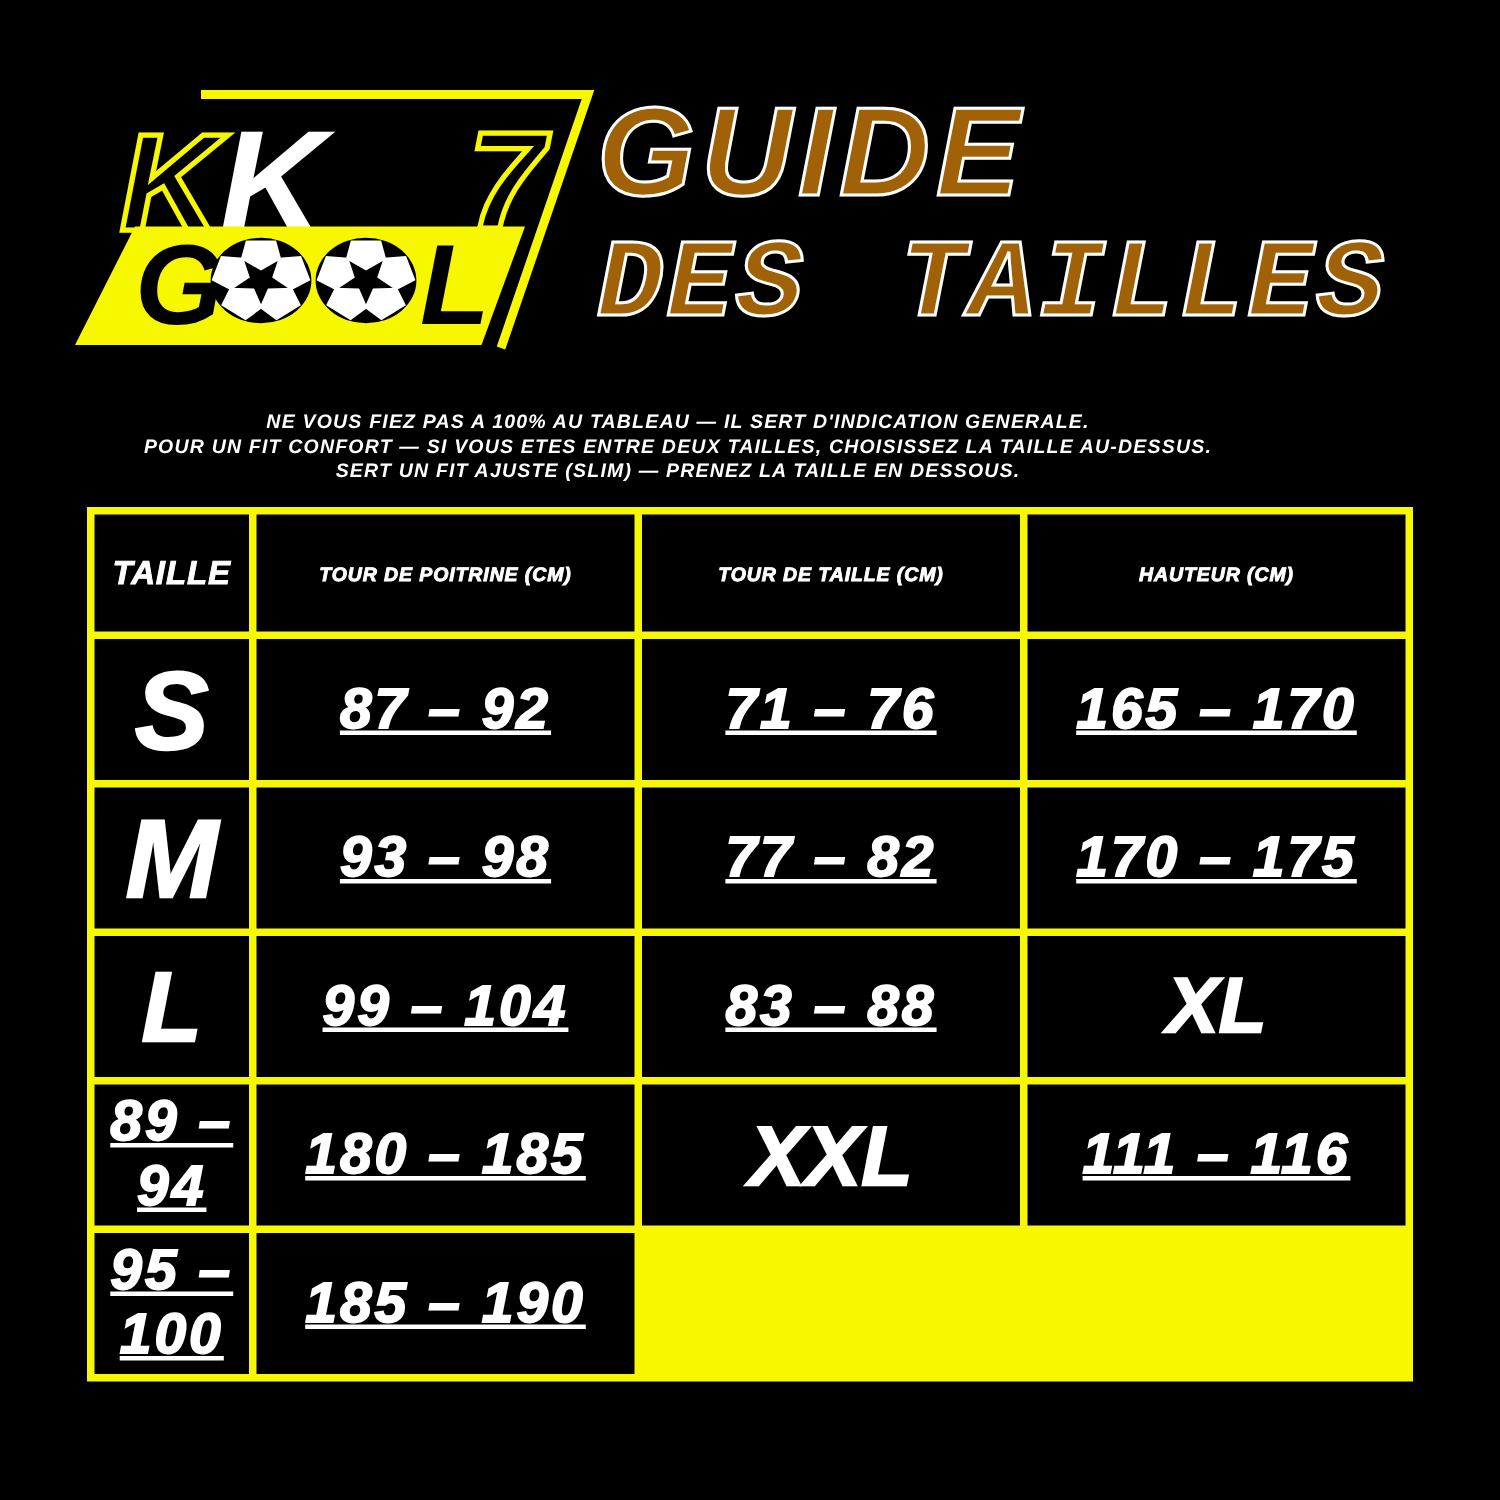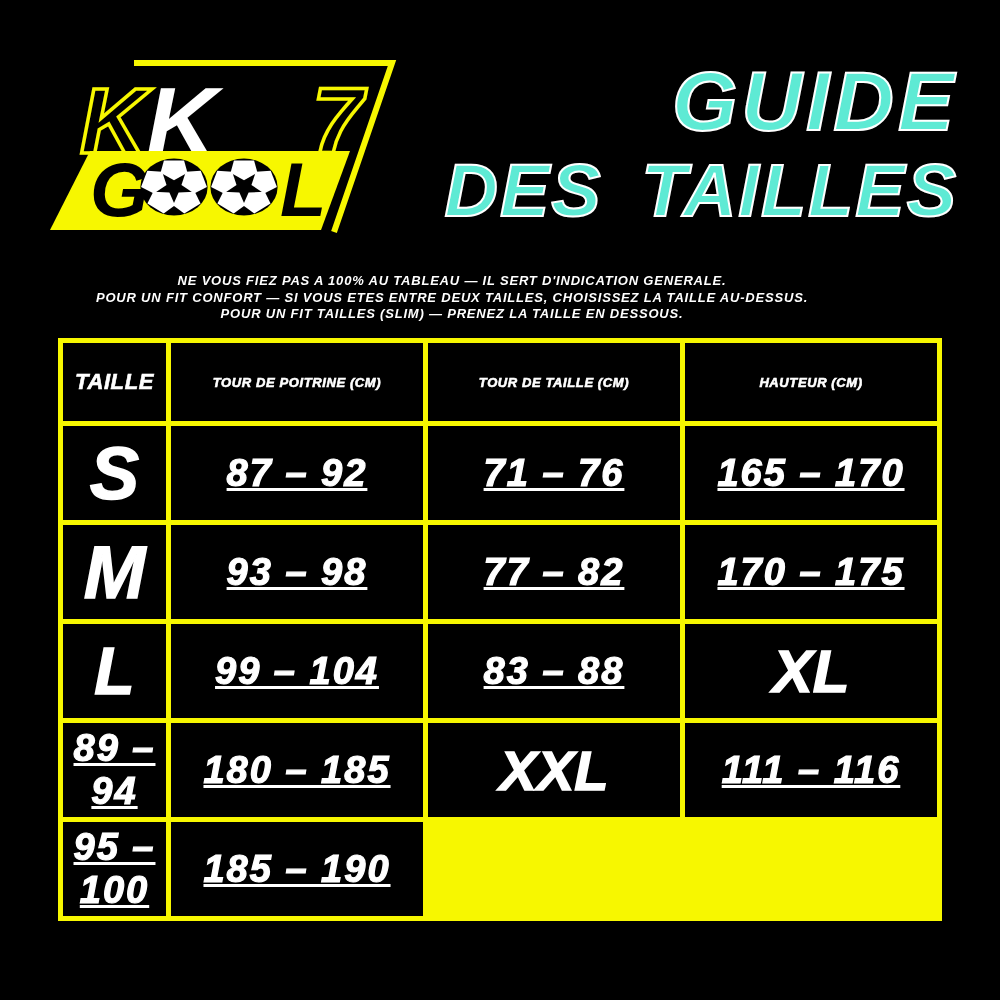--- a/index.html
+++ b/index.html
@@ -19,30 +19,31 @@
   .logo { position: absolute; left: 46px; top: 56px; width: 352px; height: 184px; }
   .logo text { font-family: "Liberation Sans", sans-serif; font-weight: bold; font-style: italic; }
   .logo .lk  { font-size: 92px; }
   .logo .lkw { font-size: 99px; }
   .logo .l7  { font-size: 92px; }
   .logo .lg  { font-size: 76px; }
 
   
   .title {
     position: absolute; left: 398px; top: 52px; width: 560px;
-    text-align: right; color: #5eead4;
+    text-align: left; color: #a16207;
   }
   .title .l1 {
     font-size: 84px; line-height: 98px; letter-spacing: 4px;
     -webkit-text-stroke: 2px #ffffff;
   }
   .title .l2 {
     font-size: 74px; line-height: 82px; letter-spacing: 2px; word-spacing: 16px;
     -webkit-text-stroke: 2px #ffffff;
     white-space: nowrap;
+    font-family: Liberation Mono, monospace;
   }
 
   
   .disclaimer {
     position: absolute; left: 0; top: 273px; width: 904px;
     text-align: center; font-size: 13px; line-height: 16.5px;
     letter-spacing: 0.8px; color: #ffffff;
   }
 
   
@@ -61,21 +62,21 @@
     display: flex; align-items: center; justify-content: center;
     color: #ffffff; text-align: center;
   }
   .th { font-size: 13px; letter-spacing: 0.6px; -webkit-text-stroke: 0.6px #ffffff; }
   .th.first { font-size: 22px; }
   .num { font-size: 38px; letter-spacing: 2px; text-decoration: underline; -webkit-text-stroke: 1.2px #ffffff; }
   .size { -webkit-text-stroke: 1.5px #ffffff; }
   .size.r0 { font-size: 74px; }
   .size.r1 { font-size: 74px; }
   .size.r2 { font-size: 66px; }
-  .size.r3 { font-size: 60px; }
+  .size.r3 { font-size: 52px; }
   .size.r4 { font-size: 56px; }
 </style>
 </head>
 <body>
 
 <div class="stage">
 
   <svg class="logo" viewBox="0 0 352 184" aria-hidden="true">
     <path d="M88 7 L346 7 L288 176" fill="none" stroke="#F7F700" stroke-width="6"></path>
     <text class="lk" x="34" y="97" fill="none" stroke="#F7F700" stroke-width="3.5">K</text>
@@ -107,21 +108,21 @@
   </svg>
 
   <div class="title">
     <div class="l1">GUIDE</div>
     <div class="l2">DES TAILLES</div>
   </div>
 
   <div class="disclaimer">
     <div>NE VOUS FIEZ PAS A 100% AU TABLEAU — IL SERT D'INDICATION GENERALE.</div>
     <div>POUR UN FIT CONFORT — SI VOUS ETES ENTRE DEUX TAILLES, CHOISISSEZ LA TAILLE AU-DESSUS.</div>
-    <div>POUR UN FIT TAILLES (SLIM) — PRENEZ LA TAILLE EN DESSOUS.</div>
+    <div>SERT UN FIT AJUSTE (SLIM) — PRENEZ LA TAILLE EN DESSOUS.</div>
   </div>
 
   <div class="size-table">
     <div class="cell th first">TAILLE</div>
     <div class="cell th">TOUR DE POITRINE (CM)</div>
     <div class="cell th">TOUR DE TAILLE (CM)</div>
     <div class="cell th">HAUTEUR (CM)</div>
 
     <div class="cell size r0">S</div>
     <div class="cell num">87 – 92</div>

